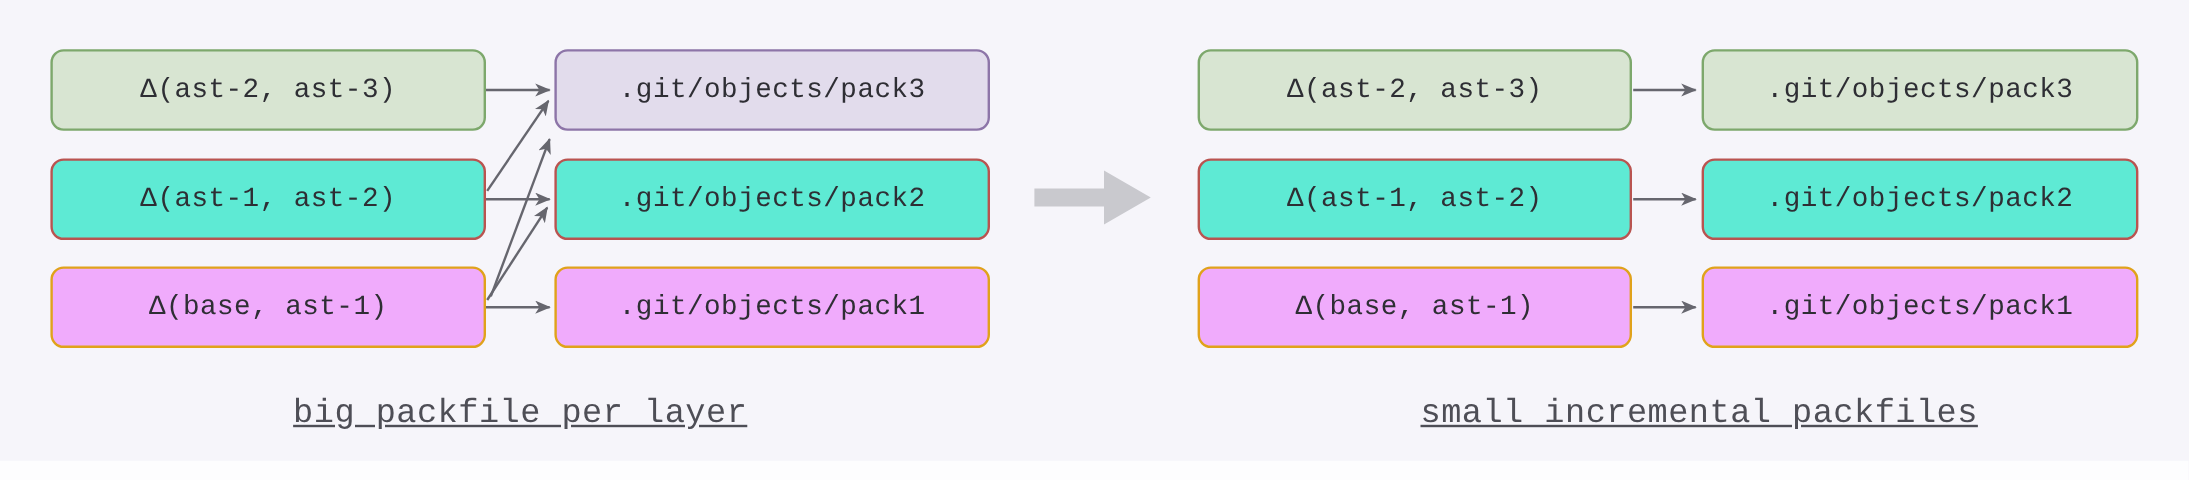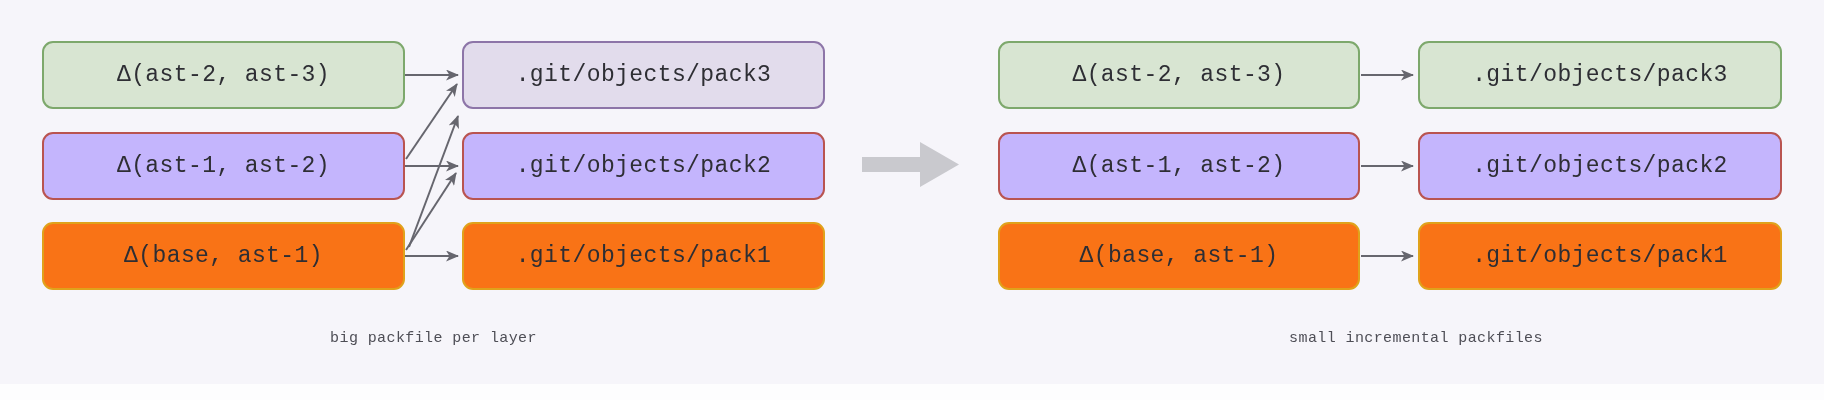--- a/index.html
+++ b/index.html
@@ -29,30 +29,31 @@
     border-radius: 11px;
     display: flex;
     align-items: center;
     justify-content: center;
     font-size: 23px;
     letter-spacing: 0.4px;
     color: #2e2e34;
     white-space: nowrap;
   }
   .green  { background: #d8e5d2; border-color: #7da86c; }
-  .red    { background: #c4b5fd; border-color: #b95450; text-align: center; }
-  .orange { background: #f97316; border-color: #e0a21b; }
+  .red    { background: #5eead4; border-color: #b95450; text-align: center; }
+  .orange { background: #f0abfc; border-color: #e0a21b; }
   .purple { background: #e2dcec; border-color: #8d75a8; }
   .caption {
     position: absolute;
     text-align: center;
-    font-size: 15px;
+    font-size: 28px;
     letter-spacing: 0.4px;
     color: #4e4e56;
     white-space: nowrap;
+    text-decoration: underline;
   }
   .bottom-strip {
     position: absolute;
     left: 0; top: 384px;
     width: 1824px; height: 16px;
     background: #fdfdfe;
   }
 </style>
 </head>
 <body>

